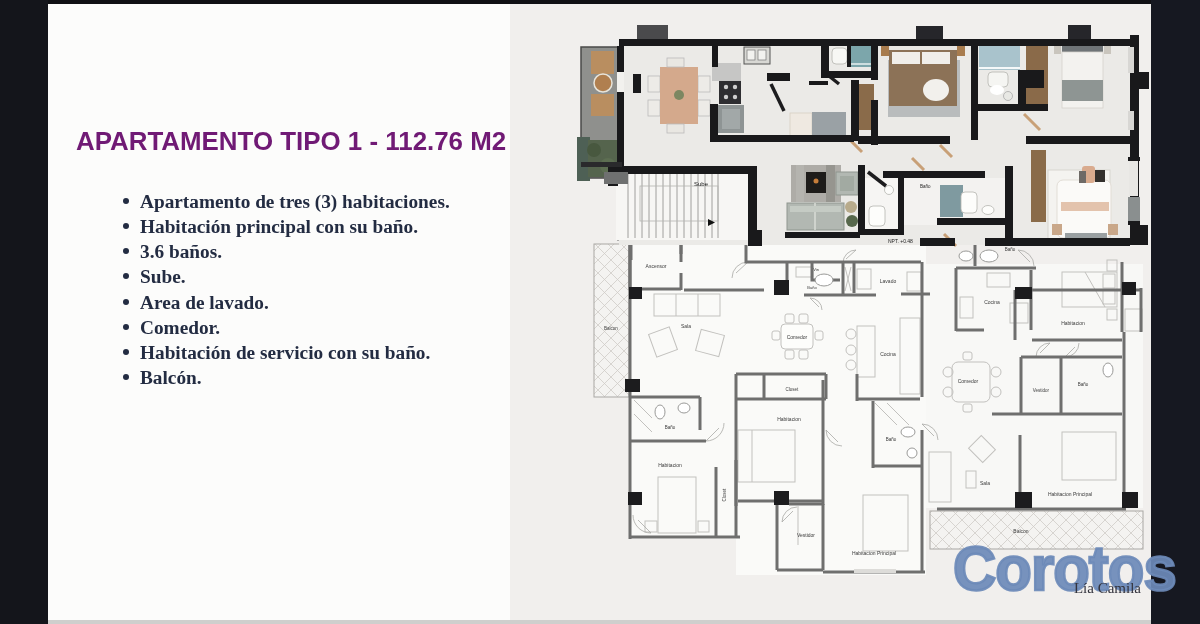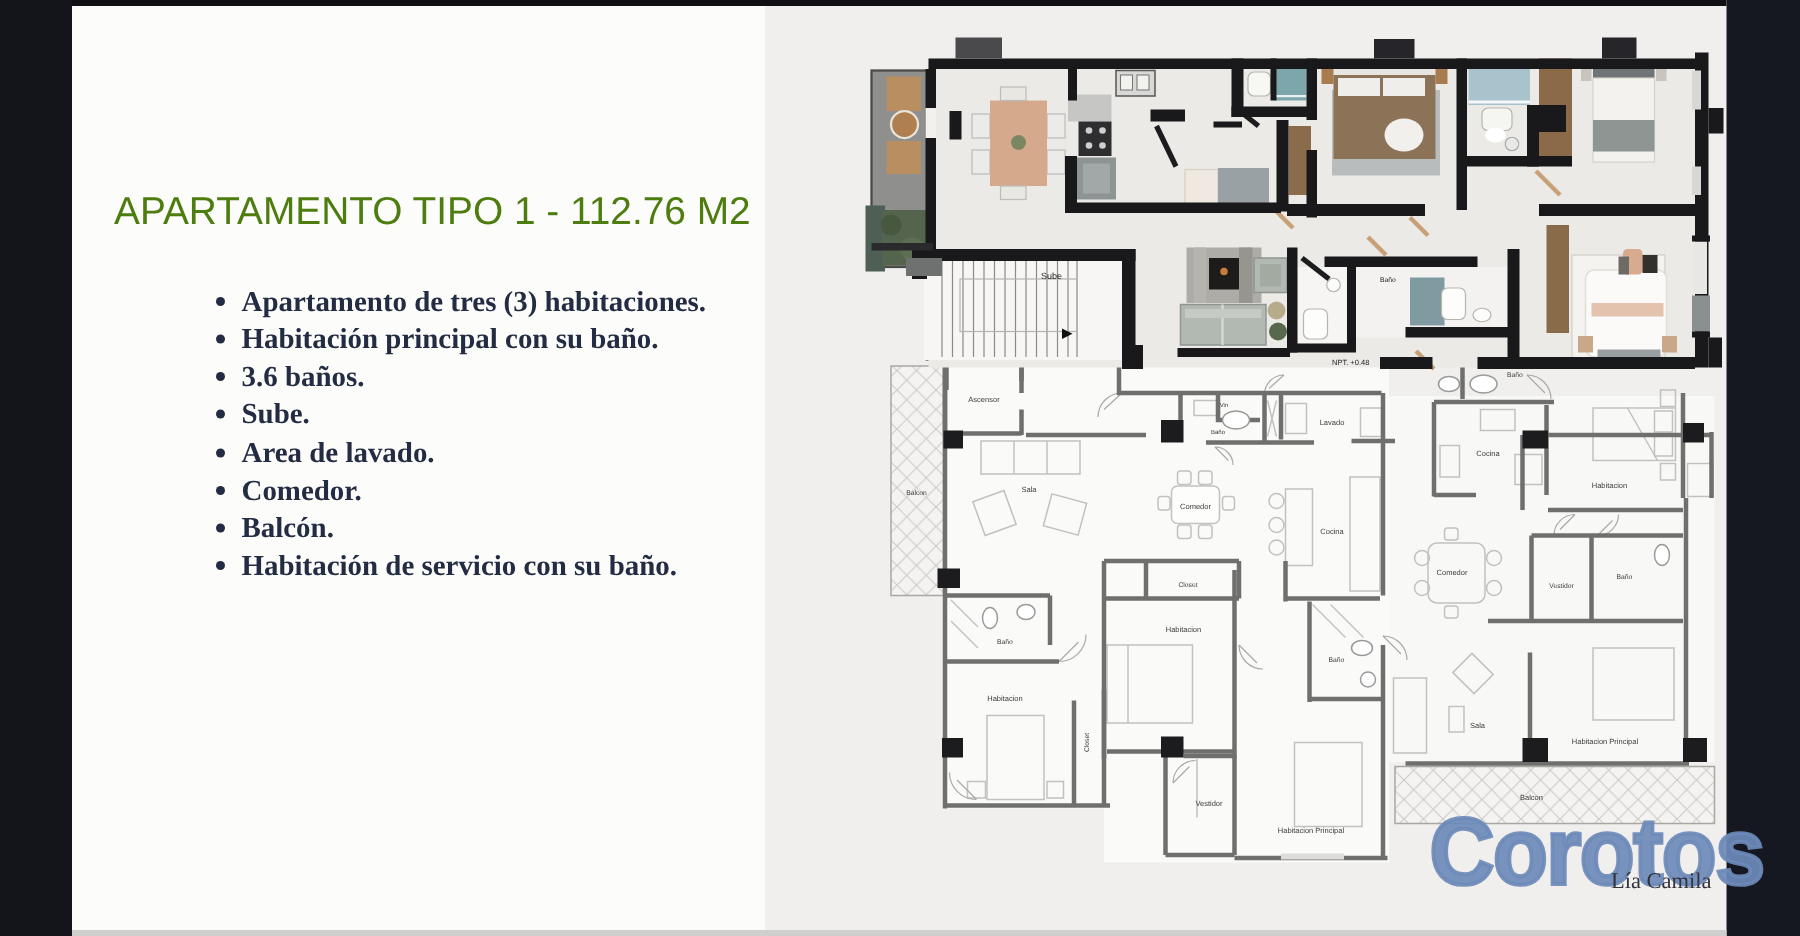--- a/index.html
+++ b/index.html
@@ -2,22 +2,22 @@
 <html><head>
 <meta charset="utf-8">
 <style>
   html,body{margin:0;padding:0;}
   body{width:1200px;height:624px;overflow:hidden;position:relative;background:#fcfcfb;font-family:"Liberation Sans",sans-serif;}
   .leftbar{position:absolute;left:0;top:0;width:48px;height:624px;background:#14151b;}
   .rightbar{position:absolute;left:1151px;top:0;width:49px;height:624px;background:#161821;}
   .topline{position:absolute;left:48px;top:0;width:1103px;height:4px;background:#101014;}
   .bottomline{position:absolute;left:48px;top:620px;width:1103px;height:4px;background:#cfcfcd;}
   .panel{position:absolute;left:510px;top:4px;width:641px;height:616px;background:#f1efed;}
-  .title{position:absolute;left:76px;top:127px;font-weight:normal;font-size:25.9px;color:#4d7c0f;letter-spacing:0px;white-space:nowrap;transform-origin:left top;}
-  .blist{position:absolute;left:140px;top:189px;font-family:"Liberation Serif",serif;font-weight:bold;font-size:19.3px;color:#232c42;line-height:25.15px;white-space:nowrap;margin-left:21px;}
+  .title{position:absolute;left:76px;top:127px;font-weight:bold;font-size:25.9px;color:#701a75;letter-spacing:0px;white-space:nowrap;transform-origin:left top;}
+  .blist{position:absolute;left:140px;top:189px;font-family:"Liberation Serif",serif;font-weight:bold;font-size:19.3px;color:#232c42;line-height:25.15px;white-space:nowrap;}
   .blist div{position:relative;}
   .blist div::before{content:"";position:absolute;left:-17px;top:9px;width:6px;height:6px;border-radius:50%;background:#232c42;}
   .corotos{position:absolute;left:953px;top:532px;font-weight:bold;font-size:63px;color:rgba(108,138,185,0.92);letter-spacing:-1px;white-space:nowrap;-webkit-text-stroke:2.6px rgba(108,138,185,0.92);transform:scaleX(0.95);transform-origin:left top;}
   .liacam{position:absolute;left:1141px;top:580px;font-family:"Liberation Serif",serif;font-size:15px;color:#33333d;text-align:center;transform:translateX(-100%);white-space:nowrap;}
   .xv{position:absolute;left:1101px;top:634px;font-family:Liberation Mono, monospace;font-size:17px;color:#33333d;}
 </style>
 </head>
 <body>
   <div class="panel"></div>
   <div class="leftbar"></div>
@@ -25,22 +25,22 @@
   <div class="topline"></div>
   <div class="bottomline"></div>
   <div class="title">APARTAMENTO TIPO 1 - 112.76 M2</div>
   <div class="blist">
     <div>Apartamento de tres (3) habitaciones.</div>
     <div>Habitación principal con su baño.</div>
     <div>3.6 baños.</div>
     <div>Sube.</div>
     <div>Area de lavado.</div>
     <div>Comedor.</div>
+    <div>Habitación de servicio con su baño.</div>
     <div>Balcón.</div>
-    <div>Habitación de servicio con su baño.</div>
   </div>
   <svg id="plan" style="position:absolute;left:510px;top:4px;" width="641" height="616" viewBox="510 4 641 616" xmlns="http://www.w3.org/2000/svg">
     <defs>
       <pattern id="hatch" width="13" height="13" patternUnits="userSpaceOnUse">
         <rect width="13" height="13" fill="#f4f3f1"></rect>
         <path d="M0,0 L13,13 M13,0 L0,13" stroke="#cfccc8" stroke-width="0.8"></path>
       </pattern>
     </defs>
 
     <g id="cad" font-family="Liberation Sans, sans-serif" fill="none">

